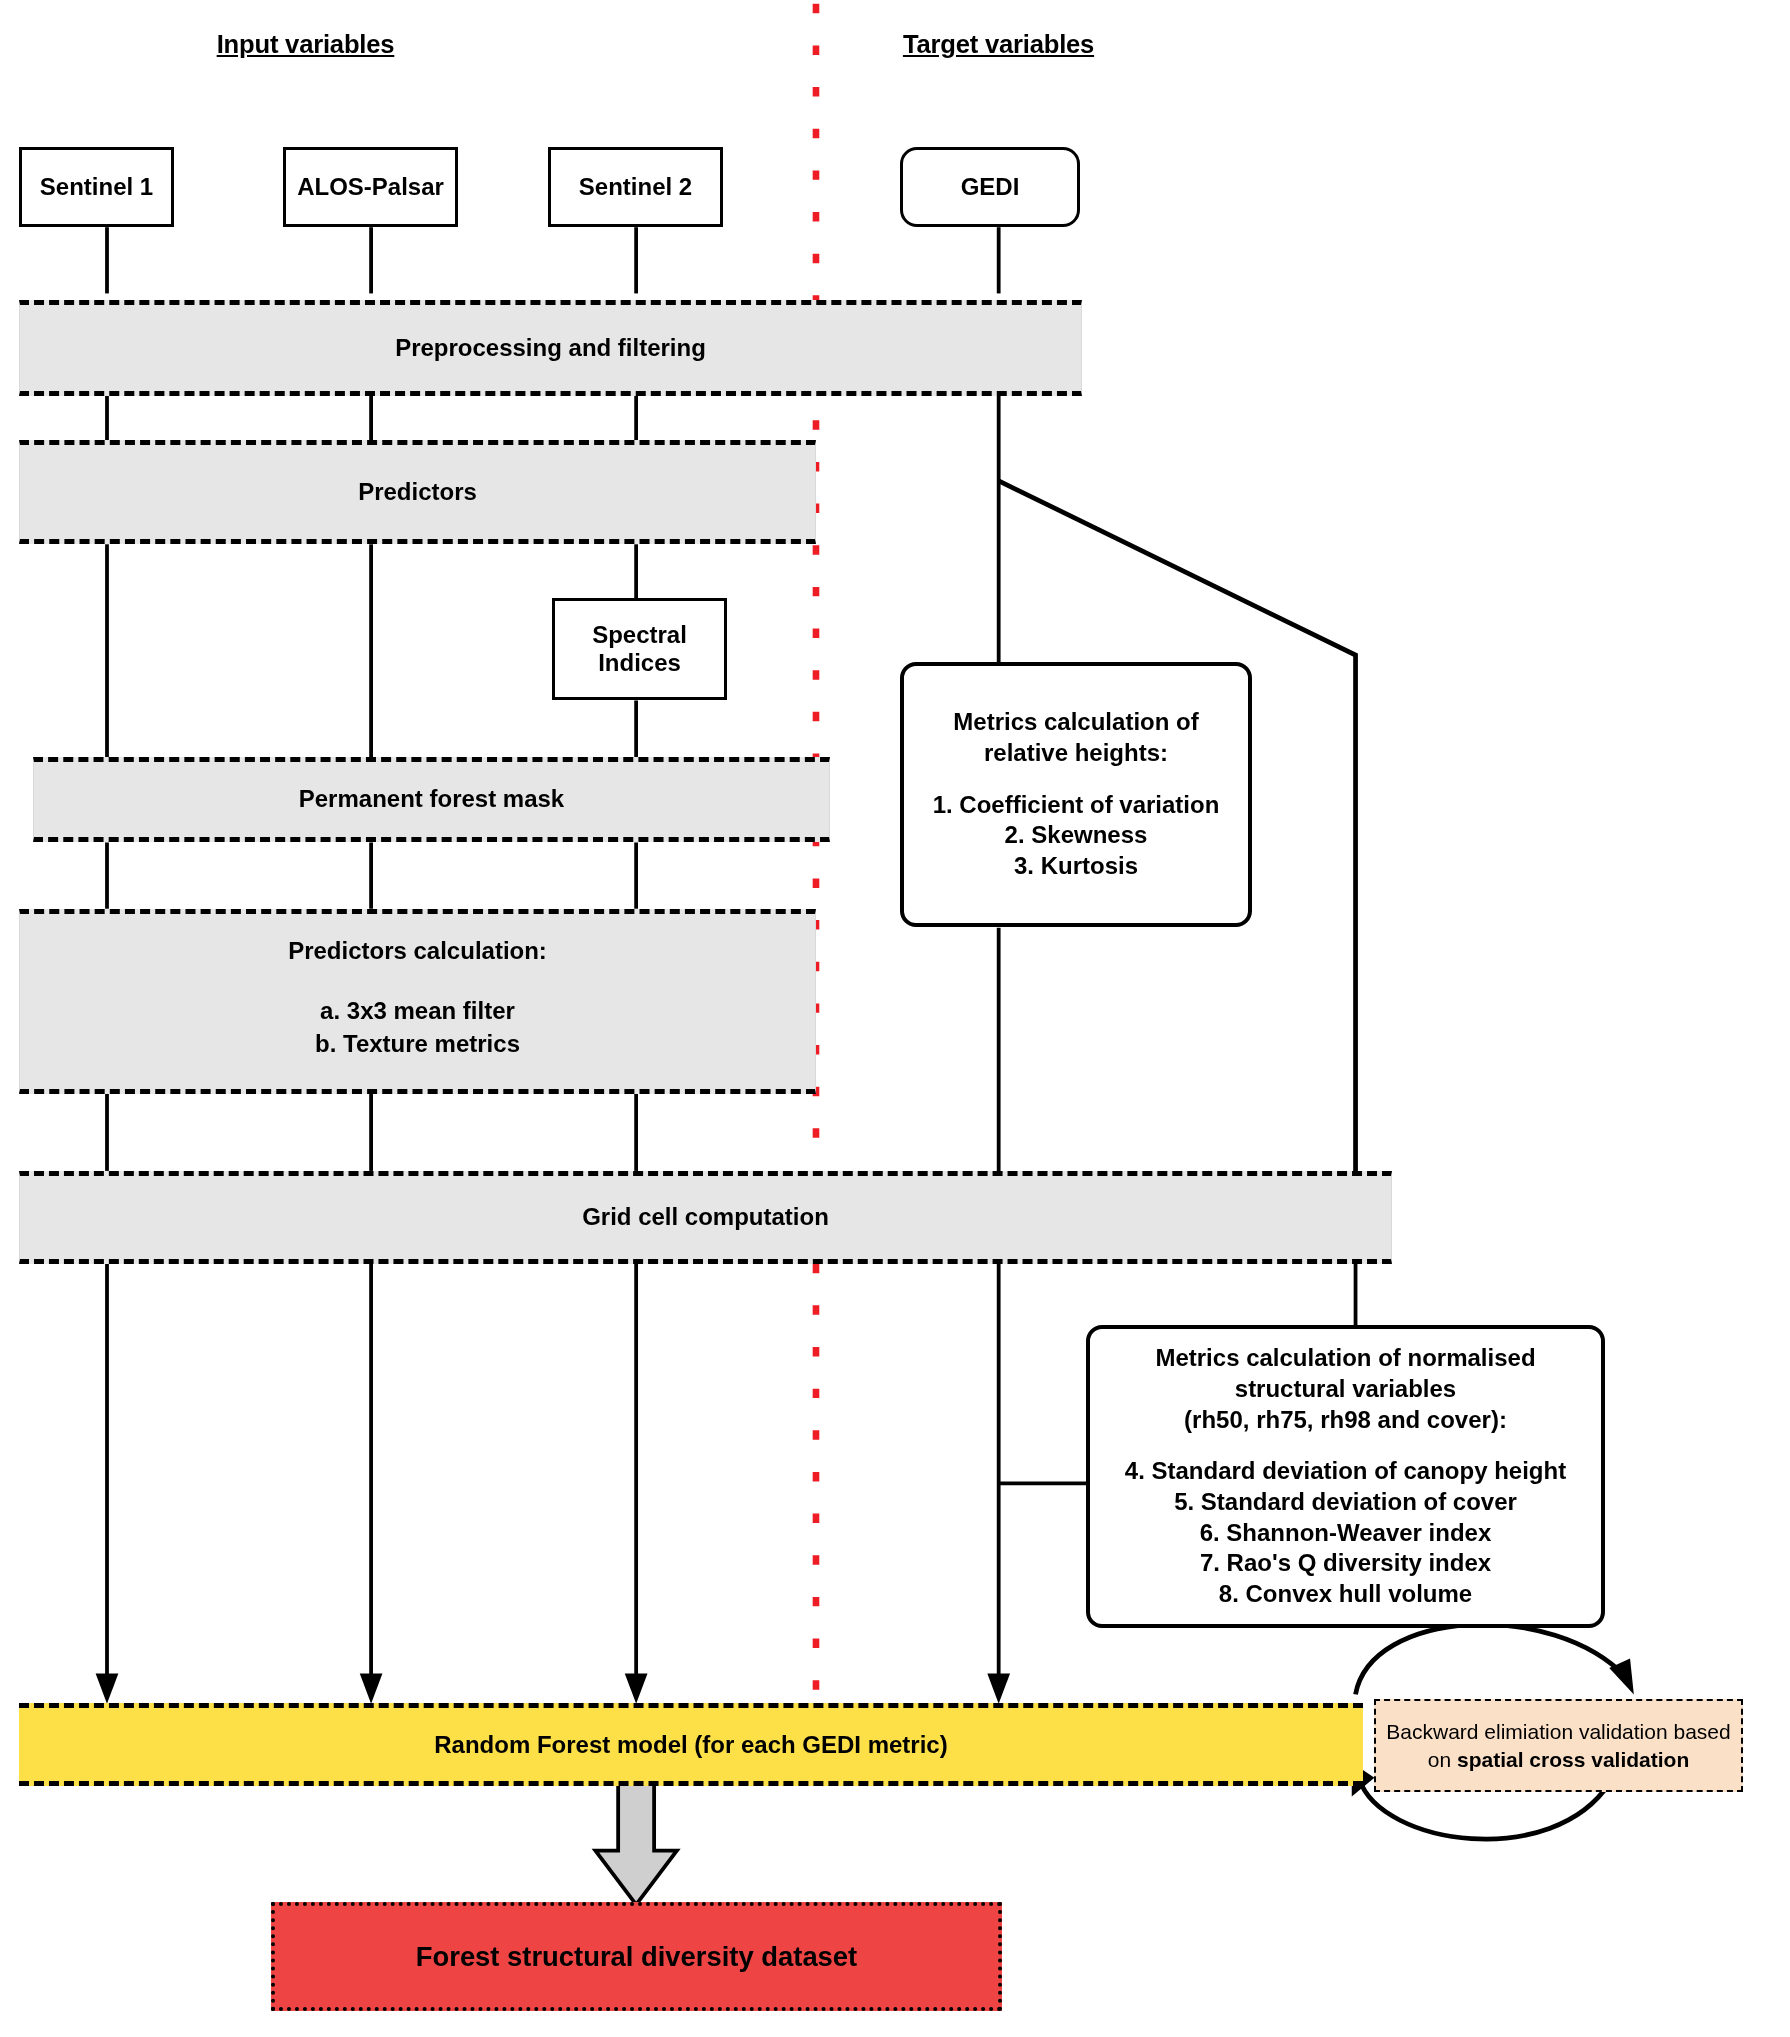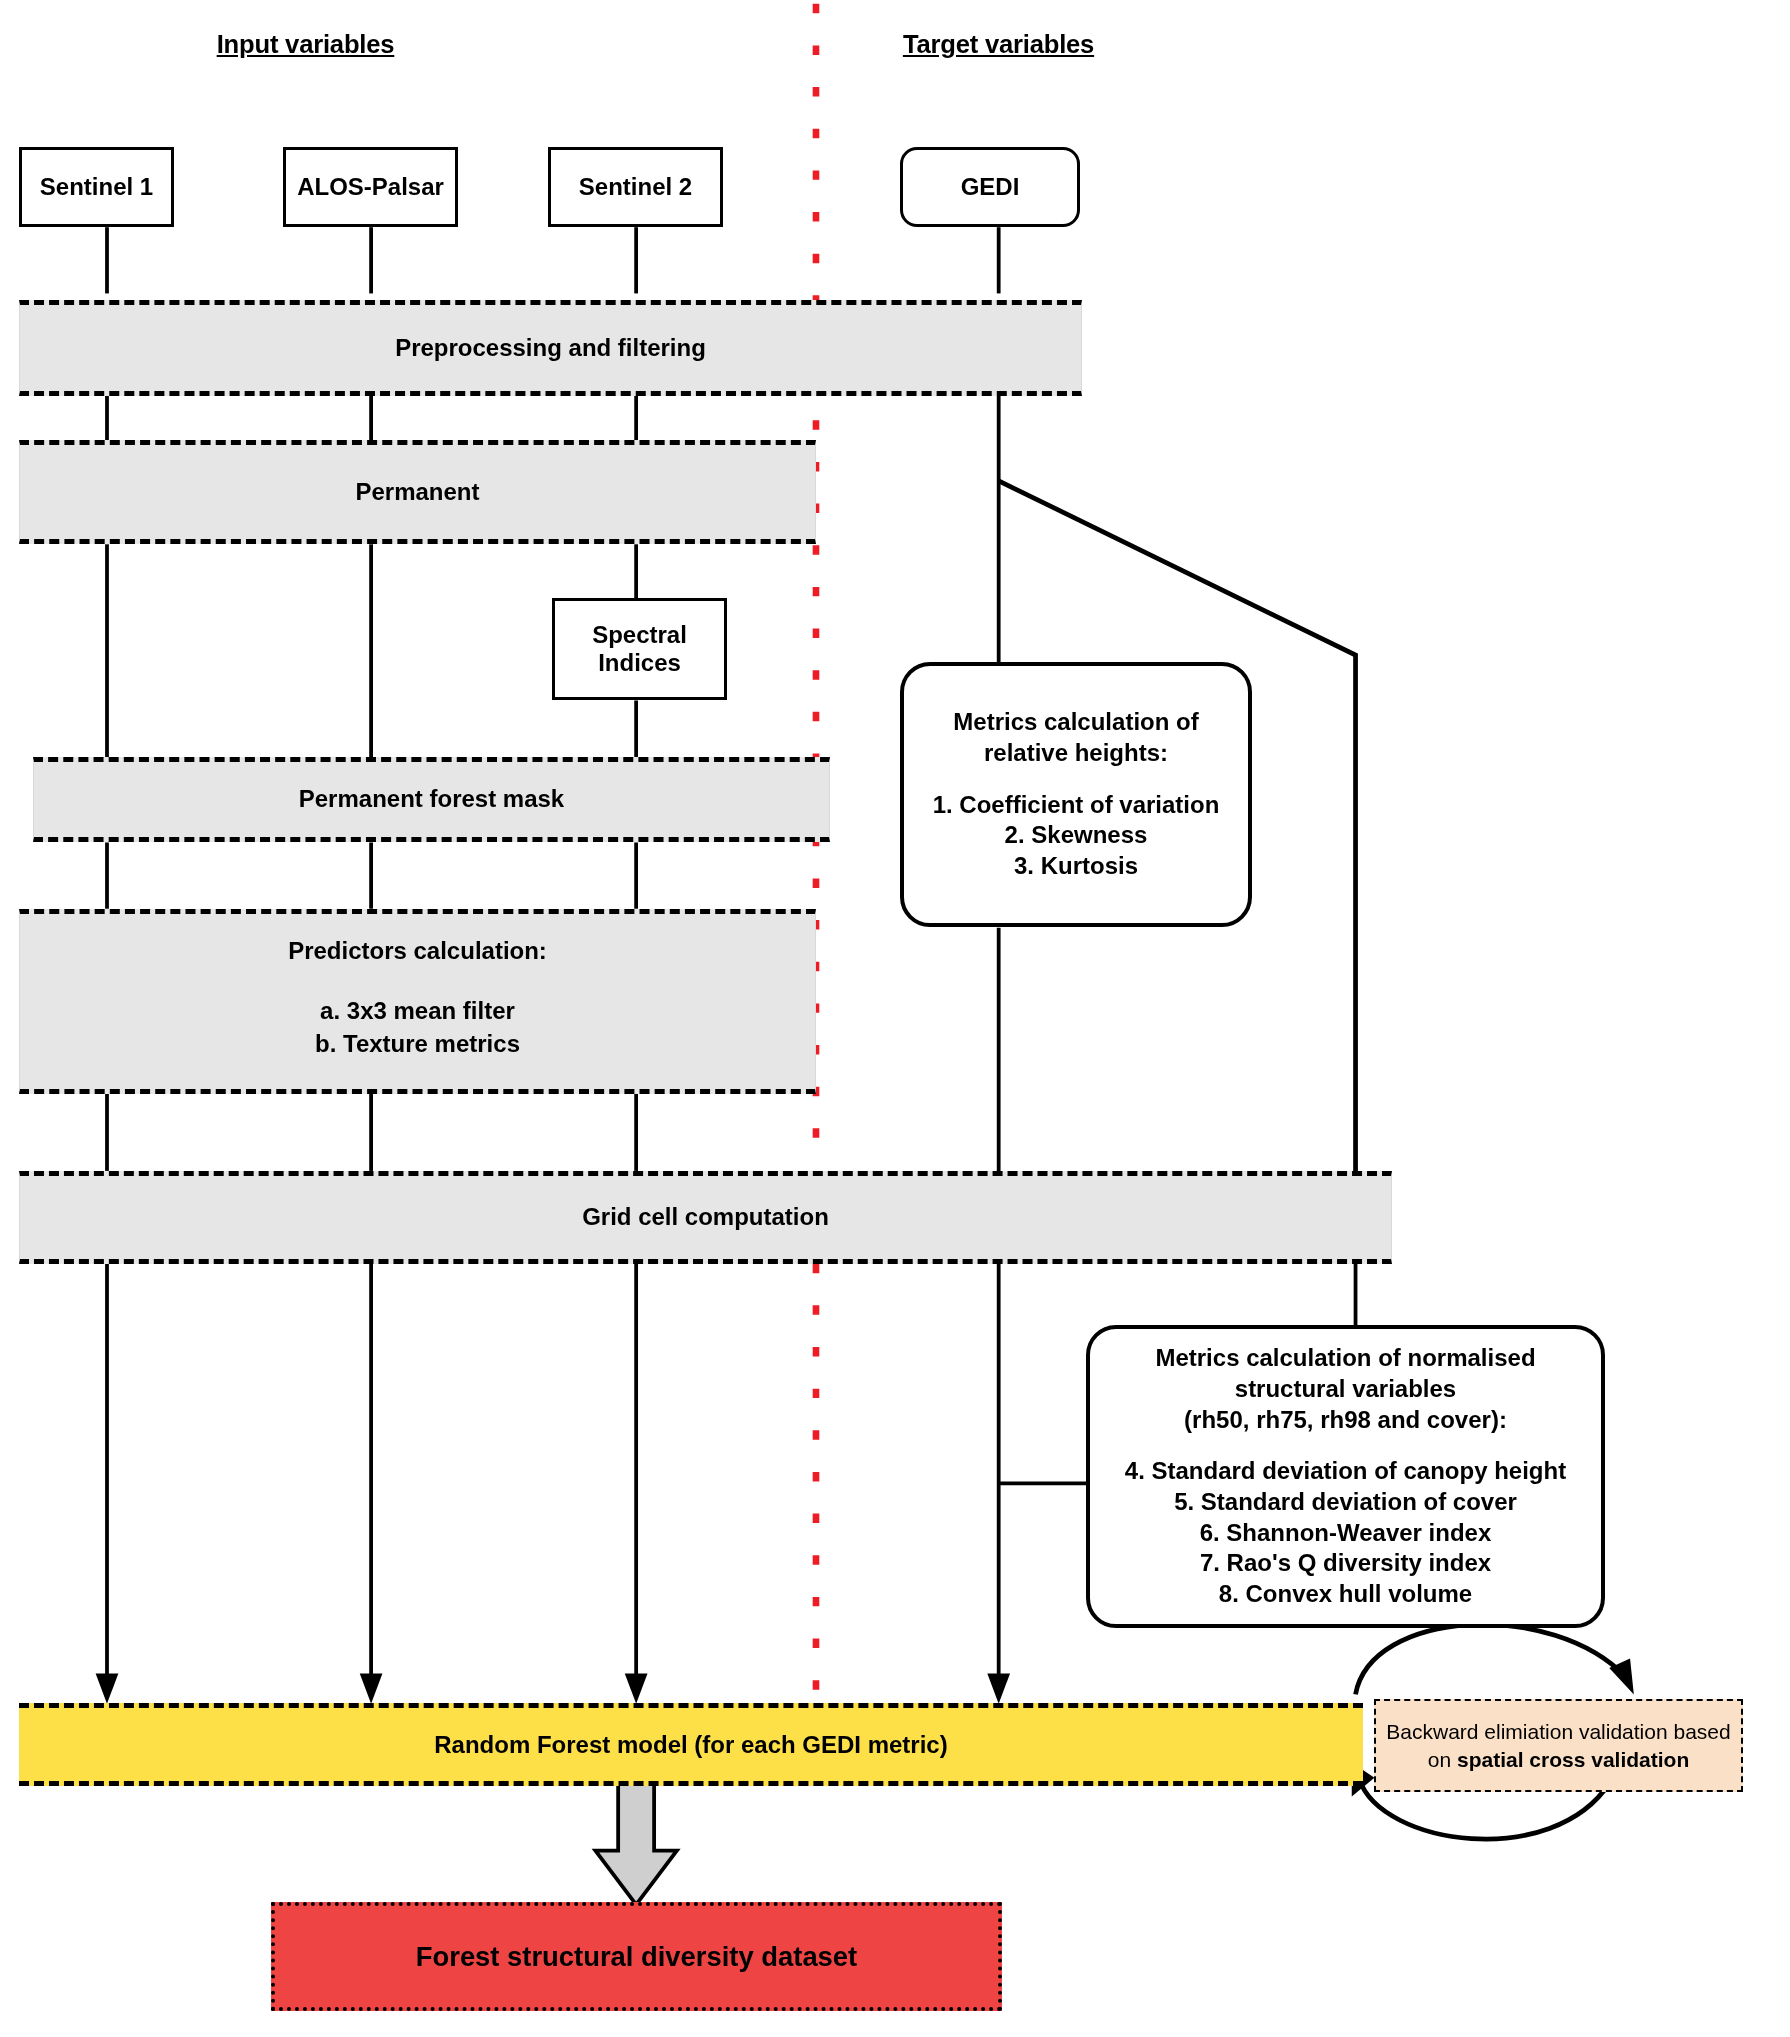--- a/index.html
+++ b/index.html
@@ -99,21 +99,21 @@
     text-align:center;
     line-height:1.3;
     padding:3.8px 7.6px;
   }
   .dashbox b{font-weight:bold;}
 
   .metricbox{
     position:absolute;
     background:#fff;
     border:4.7px solid #000;
-    border-radius:30px;
+    border-radius:16px;
     box-sizing:border-box;
     display:flex;
     flex-direction:column;
     align-items:center;
     justify-content:center;
     font-size:24px;
     font-weight:bold;
     color:#000;
     text-align:center;
     line-height:1.28;
@@ -182,21 +182,21 @@
   <div class="srcbox" style="left:19px;top:147px;width:155px;height:80px;">Sentinel 1</div>
 
   <div class="srcbox" style="left:283px;top:147px;width:175px;height:80px;">ALOS-Palsar</div>
 
   <div class="srcbox" style="left:548px;top:147px;width:175px;height:80px;">Sentinel 2</div>
 
   <div class="srcbox rounded" style="left:900px;top:147px;width:180px;height:80px;">GEDI</div>
 
   <div class="graybar" style="left:19px;top:293px;width:1063px;height:96px;margin-top:7px;">Preprocessing and filtering</div>
 
-  <div class="graybar" style="left:19px;top:440px;width:797px;height:104px;">Permanent</div>
+  <div class="graybar" style="left:19px;top:440px;width:797px;height:104px;">Predictors</div>
 
   <div class="srcbox" style="left:552px;top:598px;width:175px;height:102px;flex-direction:column;">
     <span>Spectral</span>
     <span>Indices</span>
   </div>
 
   <div class="graybar" style="left:33px;top:757px;width:797px;height:85px;">Permanent forest mask</div>
 
   <div class="graybar" style="left:19px;top:909px;width:797px;height:185px;justify-content:flex-start;padding-top:21px;">
     <div>Predictors calculation:</div>

